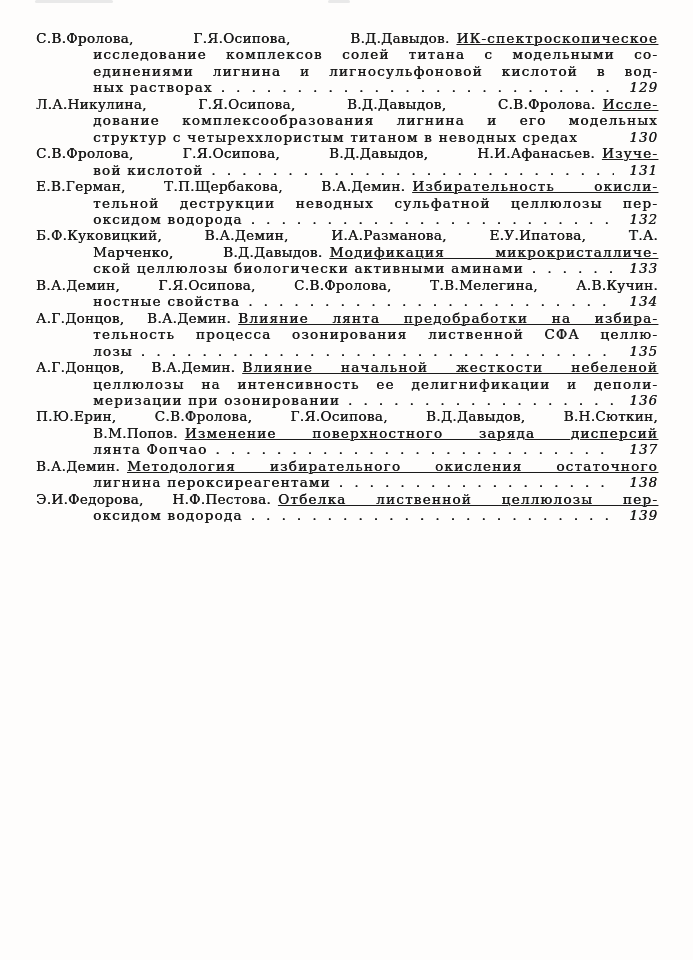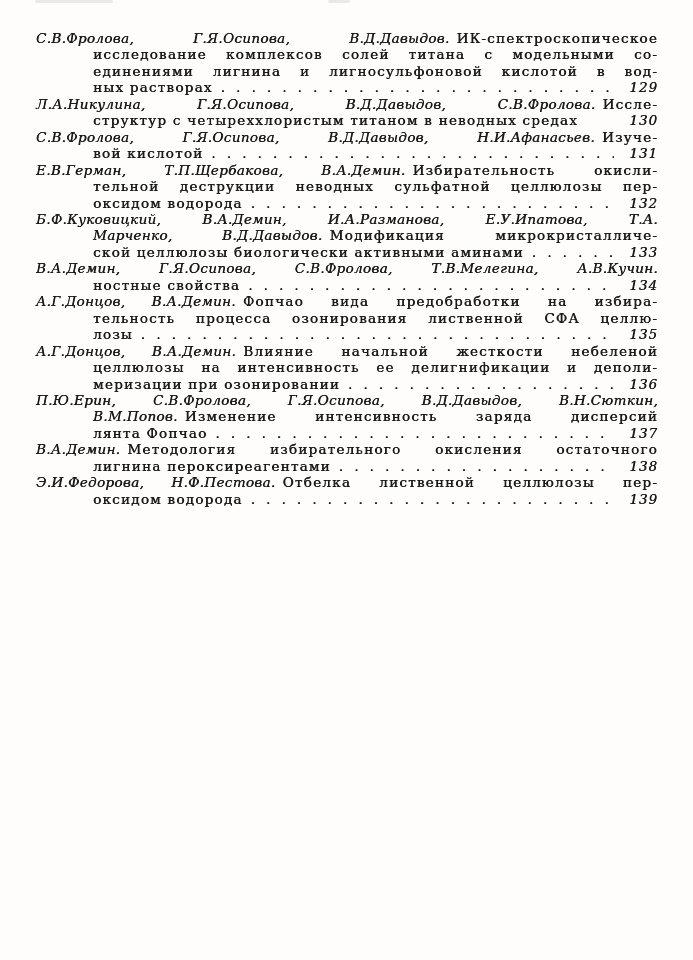--- a/index.html
+++ b/index.html
@@ -23,29 +23,28 @@
     position:absolute;left:36px;top:30px;width:622px;
     font-size:13.5px;line-height:16.45px;
     filter:blur(0.25px) contrast(1.04);
   }
   .entry{margin:0;}
   .line{min-height:16.45px;}
   .line.fill{display:block;text-align:justify;text-align-last:justify;}
   .line.flexed{display:flex;align-items:center;}
   .line.indent{padding-left:57px;}
   .authors{
-    font-style:italic;
     letter-spacing:0.35px;
     text-shadow:0.35px 0 0 currentColor;
   }
   .title{
     letter-spacing:1.25px;
     text-shadow:0.45px 0 0 currentColor;
   }
-  .authors + .title{margin-left:7px;}
+  .authors + .title{margin-left:7px;text-decoration:underline;}
   .flexed .title{white-space:pre;flex:0 0 auto;}
   .leader{
     flex:1 1 auto;min-width:0;
     overflow:hidden;white-space:nowrap;
     letter-spacing:3.4px;
     margin-left:8px;margin-right:2px;
     text-shadow:0.3px 0 0 currentColor;
   }
   .pagenum{
     flex:0 0 auto;width:42px;text-align:right;
@@ -66,20 +65,21 @@
         <div class="line indent fill"><span class="title">исследование комплексов солей титана с модельными со-</span></div>
         <div class="line indent fill"><span class="title">единениями лигнина и лигносульфоновой кислотой в вод-</span></div>
         <div class="line indent flexed">
           <span class="title">ных растворах</span>
           <span class="leader">. . . . . . . . . . . . . . . . . . . . . . . . . . . . . . . . . . . . . . . . . . . . . . . . . . . . . . . . . . . . . . . . . . . . . . </span>
           <span class="pagenum">129</span>
         </div>
       </div>
       <div class="entry">
         <div class="line fill"><span class="authors">Л.А.Никулина, Г.Я.Осипова, В.Д.Давыдов, С.В.Фролова.</span><span class="title">Иссле-</span></div>
+        <div class="line indent fill"><span class="title">дование комплексообразования лигнина и его модельных</span></div>
         <div class="line indent flexed">
           <span class="title">структур с четыреххлористым титаном в неводных средах</span>
           <span class="leader"></span>
           <span class="pagenum">130</span>
         </div>
       </div>
       <div class="entry">
         <div class="line fill"><span class="authors">С.В.Фролова, Г.Я.Осипова, В.Д.Давыдов, Н.И.Афанасьев.</span><span class="title">Изуче-</span></div>
         <div class="line indent flexed">
           <span class="title">вой кислотой</span>
@@ -107,40 +107,40 @@
       </div>
       <div class="entry">
         <div class="line fill"><span class="authors">В.А.Демин, Г.Я.Осипова, С.В.Фролова, Т.В.Мелегина, А.В.Кучин.</span></div>
         <div class="line indent flexed">
           <span class="title">ностные свойства</span>
           <span class="leader">. . . . . . . . . . . . . . . . . . . . . . . . . . . . . . . . . . . . . . . . . . . . . . . . . . . . . . . . . . . . . . . . . . . . . . </span>
           <span class="pagenum">134</span>
         </div>
       </div>
       <div class="entry">
-        <div class="line fill"><span class="authors">А.Г.Донцов, В.А.Демин.</span><span class="title">Фопчао вида предобработки на избира-</span></div>
+        <div class="line fill"><span class="authors">А.Г.Донцов, В.А.Демин.</span><span class="title">Влияние лянта предобработки на избира-</span></div>
         <div class="line indent fill"><span class="title">тельность процесса озонирования лиственной СФА целлю-</span></div>
         <div class="line indent flexed">
           <span class="title">лозы</span>
           <span class="leader">. . . . . . . . . . . . . . . . . . . . . . . . . . . . . . . . . . . . . . . . . . . . . . . . . . . . . . . . . . . . . . . . . . . . . . </span>
           <span class="pagenum">135</span>
         </div>
       </div>
       <div class="entry">
         <div class="line fill"><span class="authors">А.Г.Донцов, В.А.Демин.</span><span class="title">Влияние начальной жесткости небеленой</span></div>
         <div class="line indent fill"><span class="title">целлюлозы на интенсивность ее делигнификации и деполи-</span></div>
         <div class="line indent flexed">
           <span class="title">меризации при озонировании</span>
           <span class="leader">. . . . . . . . . . . . . . . . . . . . . . . . . . . . . . . . . . . . . . . . . . . . . . . . . . . . . . . . . . . . . . . . . . . . . . </span>
           <span class="pagenum">136</span>
         </div>
       </div>
       <div class="entry">
         <div class="line fill"><span class="authors">П.Ю.Ерин, С.В.Фролова, Г.Я.Осипова, В.Д.Давыдов, В.Н.Сюткин,</span></div>
-        <div class="line indent fill"><span class="authors">В.М.Попов.</span><span class="title">Изменение интенсивность заряда дисперсий</span></div>
+        <div class="line indent fill"><span class="authors">В.М.Попов.</span><span class="title">Изменение поверхностного заряда дисперсий</span></div>
         <div class="line indent flexed">
           <span class="title">лянта Фопчао</span>
           <span class="leader">. . . . . . . . . . . . . . . . . . . . . . . . . . . . . . . . . . . . . . . . . . . . . . . . . . . . . . . . . . . . . . . . . . . . . . </span>
           <span class="pagenum">137</span>
         </div>
       </div>
       <div class="entry">
         <div class="line fill"><span class="authors">В.А.Демин.</span><span class="title">Методология избирательного окисления остаточного</span></div>
         <div class="line indent flexed">
           <span class="title">лигнина пероксиреагентами</span>

